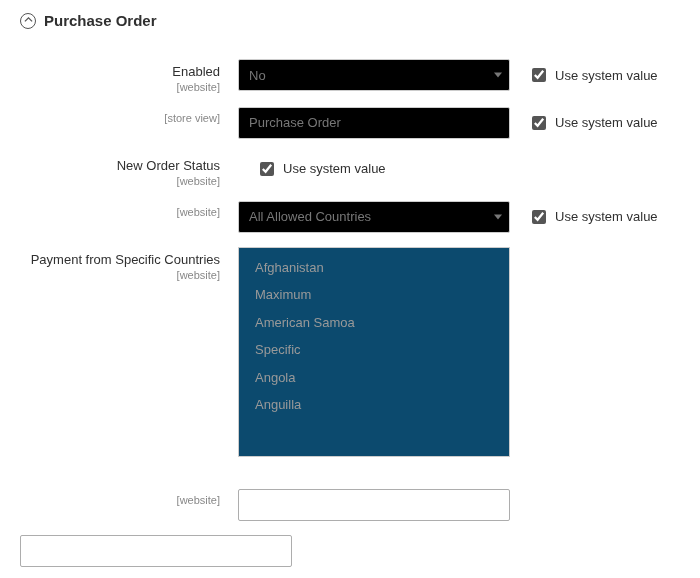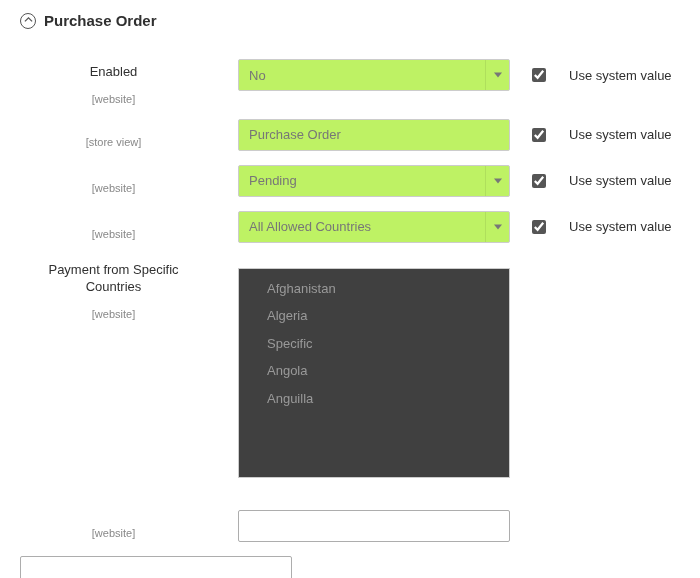--- a/index.html
+++ b/index.html
@@ -33,66 +33,66 @@
     font-size: 15px;
     color: #303030;
   }
   .row {
     display: flex;
     align-items: flex-start;
     margin-bottom: 14px;
   }
   .label-col {
     width: 218px;
-    text-align: center;
-    padding-right: 31px;
+    text-align: right;
+    padding-right: 18px;
     padding-top: 5px;
     flex-shrink: 0;
   }
   .label-text {
     color: #303030;
     font-size: 13px;
     line-height: 1.3;
   }
   .scope {
     font-size: 11px;
     color: #888;
-    margin-top: 12px;
+    margin-top: 0px;
   }
   .control-col {
     width: 272px;
     flex-shrink: 0;
   }
   .sys-col {
     padding-left: 18px;
     padding-top: 6px;
     display: flex;
     align-items: center;
-    gap: 20px;
+    gap: 6px;
     font-size: 13px;
     color: #303030;
     justify-content: space-between;
   }
   .sys-col input[type=checkbox] {
     width: 14px; height: 14px;
     accent-color: #555;
   }
   .select, .text-input {
     width: 100%;
     height: 32px;
     border: 1px solid #adadad;
     border-radius: 2px;
     background: #fff;
     padding: 0 10px;
     font-size: 13px;
     color: #303030;
     position: relative;
   }
   .disabled {
-    background: #bef264;
+    background: #000000;
     color: #777;
     border-color: #ccc;
   }
   .select {
     display: flex;
     align-items: center;
     justify-content: space-between;
   }
   .select .caret {
     width: 24px;
@@ -104,24 +104,23 @@
     margin-right: -10px;
   }
   .caret-svg {
     width: 8px; height: 8px;
     fill: #777;
   }
   .multiselect {
     width: 100%;
     height: 210px;
     border: 1px solid #ccc;
-    background: #404040;
+    background: #0c4a6e;
     overflow-y: scroll;
-    padding: 6px 16px;
-    margin-top: 11px;
+    padding: 6px 4px;
   }
   .multiselect .opt {
     padding: 4px 12px;
     font-size: 13px;
     color: #999;
     line-height: 1.5;
   }
   .text-input {
     background: #fff;
     color: #303030;
@@ -176,31 +175,22 @@
     </div>
   </div>
   <label class="sys-col">
     <input type="checkbox" checked="" style="">
     <span>Use system value</span>
   </label>
 </div>
 
 <div class="row">
   <div class="label-col">
-    <div class="scope">[website]</div>
-  </div>
-  <div class="control-col">
-    <div class="select disabled">
-      <span>Pending</span>
-      <span class="caret">
-        <svg class="caret-svg" viewBox="0 0 10 10">
-            <path d="M0 2 L5 8 L10 2 Z"></path>
-          </svg>
-      </span>
-    </div>
+    <div class="label-text">New Order Status</div>
+    <div class="scope">[website]</div>
   </div>
   <label class="sys-col">
     <input type="checkbox" checked="" style="">
     <span>Use system value</span>
   </label>
 </div>
 
 <div class="row">
   <div class="label-col">
     <div class="scope">[website]</div>
@@ -222,21 +212,22 @@
 </div>
 
 <div class="row">
   <div class="label-col">
     <div class="label-text">Payment from Specific Countries</div>
     <div class="scope">[website]</div>
   </div>
   <div class="control-col">
     <div class="multiselect" id="specific-countries-list">
         <div class="opt">Afghanistan</div>
-        <div class="opt">Algeria</div>
+        <div class="opt">Maximum</div>
+        <div class="opt">American Samoa</div>
         <div class="opt">Specific</div>
         <div class="opt">Angola</div>
         <div class="opt">Anguilla</div>
       </div>
   </div>
 </div>
 
 <div style="height:18px"></div>
 
 <div class="row">

